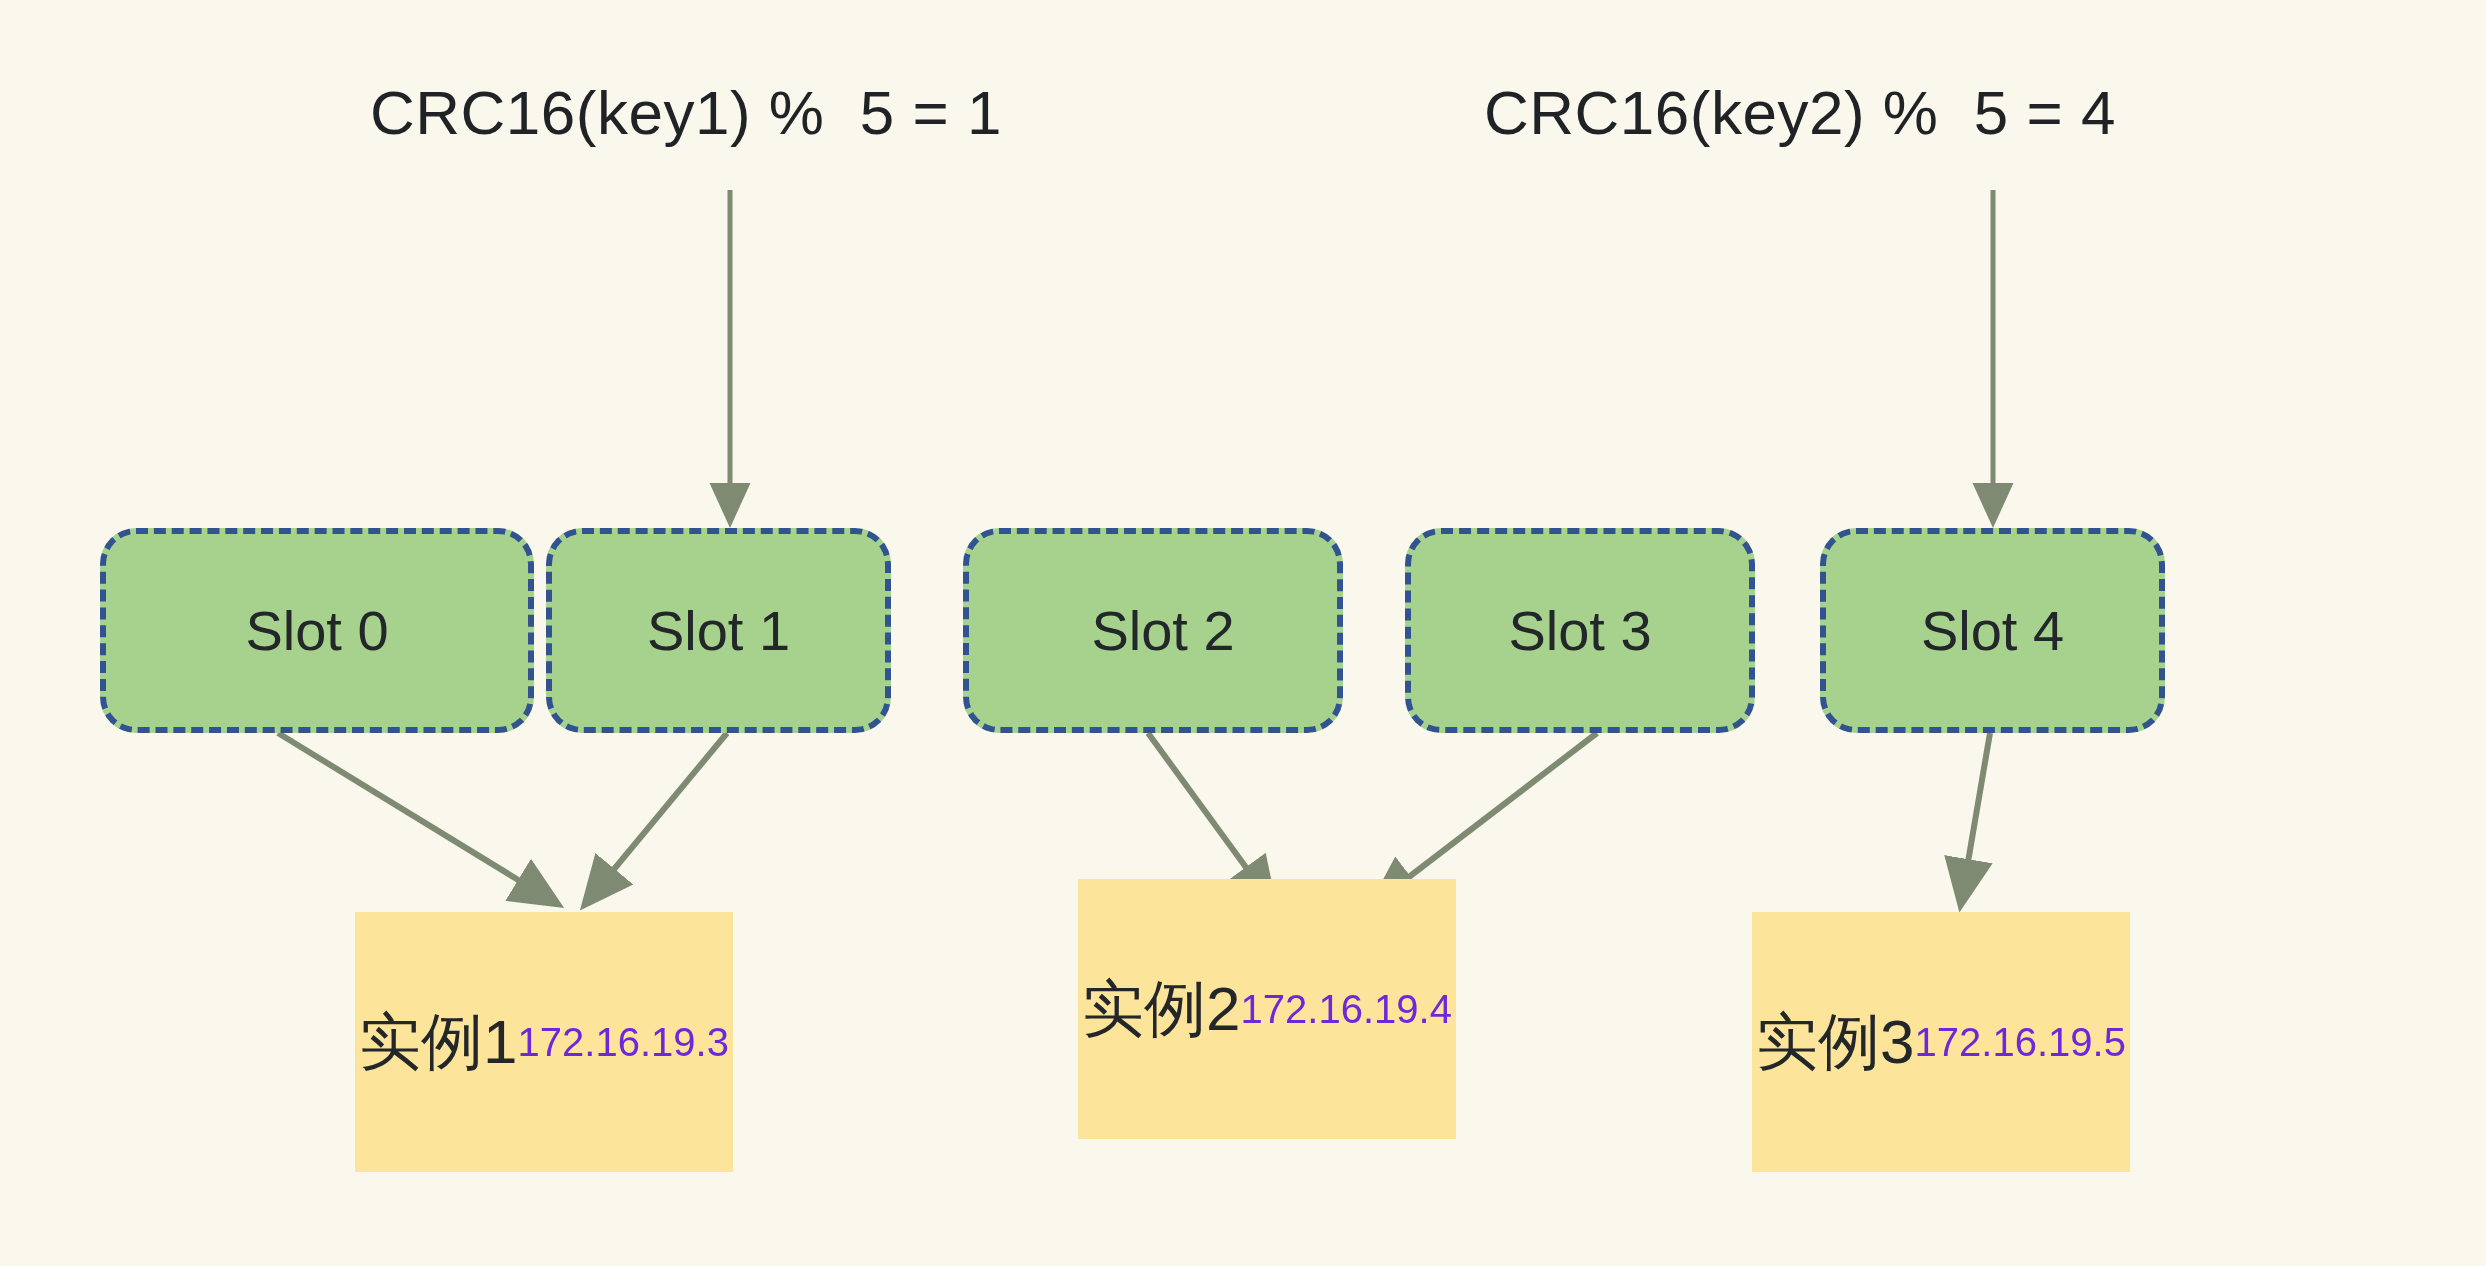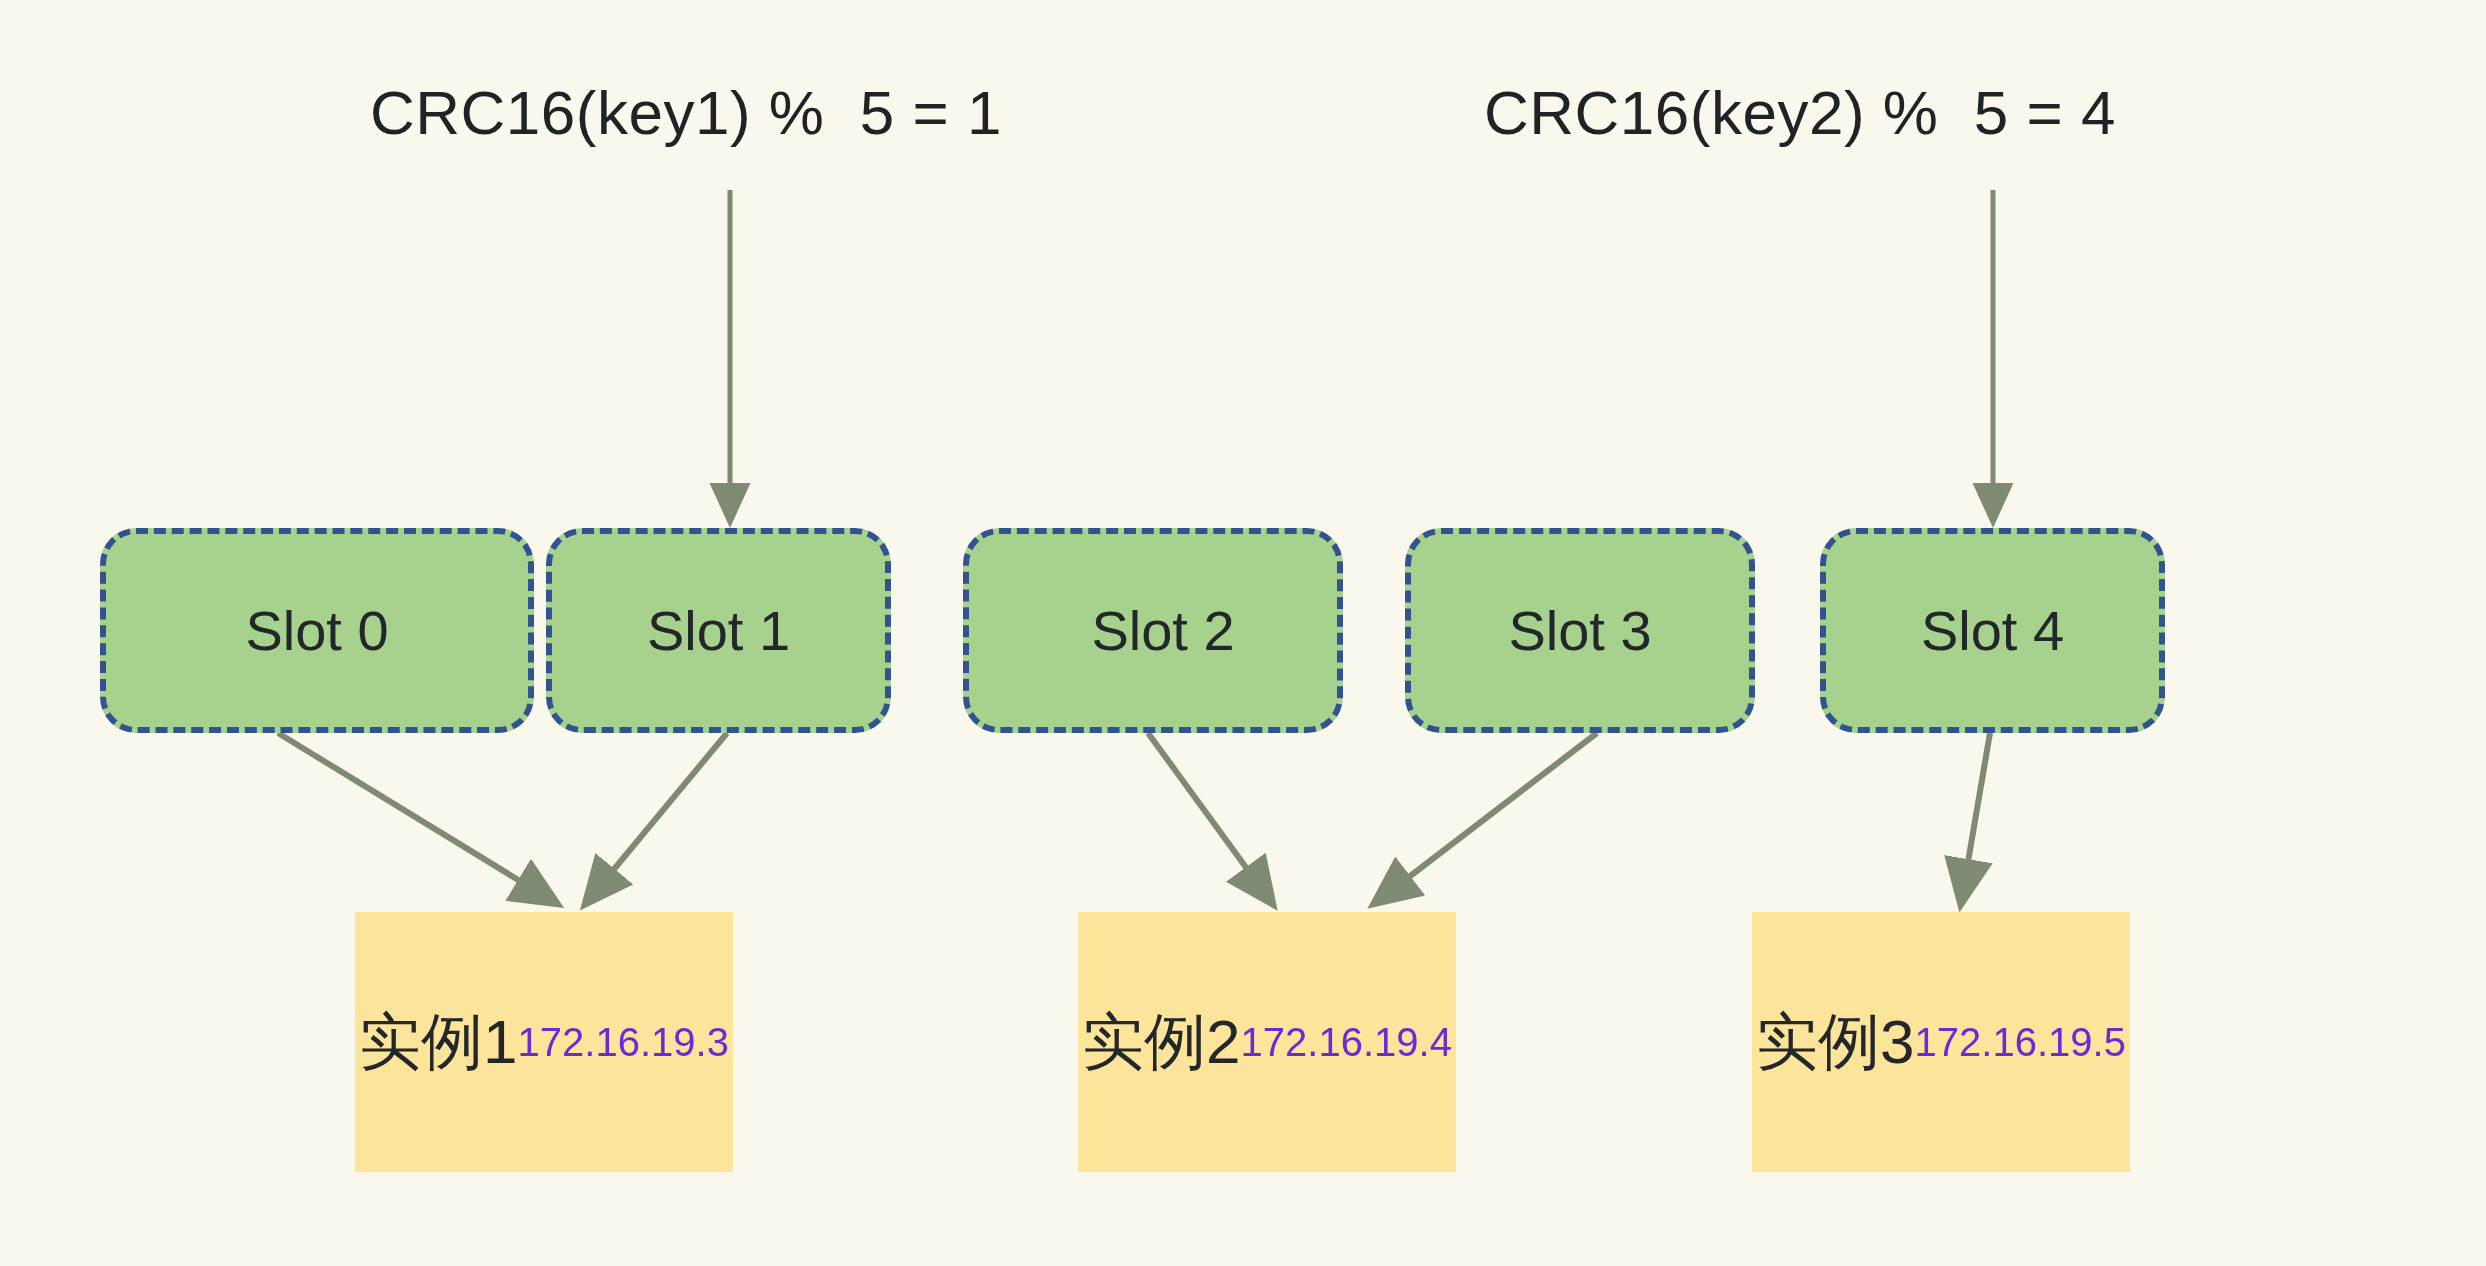--- a/index.html
+++ b/index.html
@@ -126,21 +126,21 @@
 
   <div class="slot-box" style="left:1820px; top:528px; width:345px; height:205px;">
     <span class="slot-label">Slot 4</span>
   </div>
 
   <div class="instance-box" style="left:355px; top:912px; width:378px; height:260px;">
     <span class="instance-name">实例1</span>
     <span class="instance-ip">172.16.19.3</span>
   </div>
 
-  <div class="instance-box" style="left:1078px; top:912px; width:378px; height:260px;">
+  <div class="instance-box" style="left:1078px; top:879px; width:378px; height:260px;">
     <span class="instance-name">实例2</span>
     <span class="instance-ip">172.16.19.4</span>
   </div>
 
   <div class="instance-box" style="left:1752px; top:912px; width:378px; height:260px;">
     <span class="instance-name">实例3</span>
     <span class="instance-ip">172.16.19.5</span>
   </div>
 
 </div>

